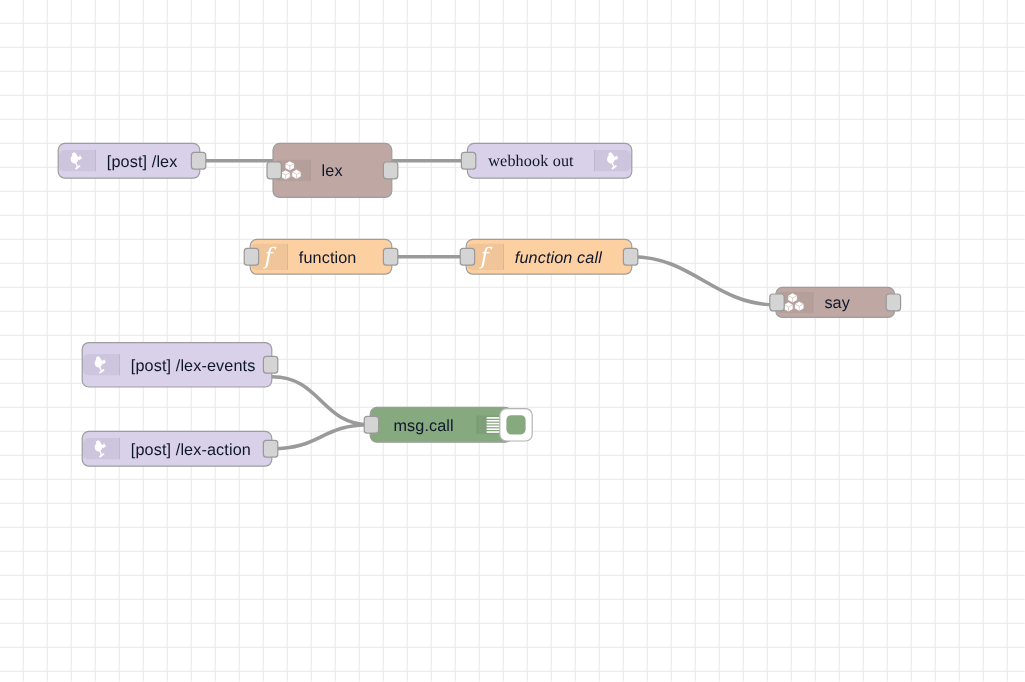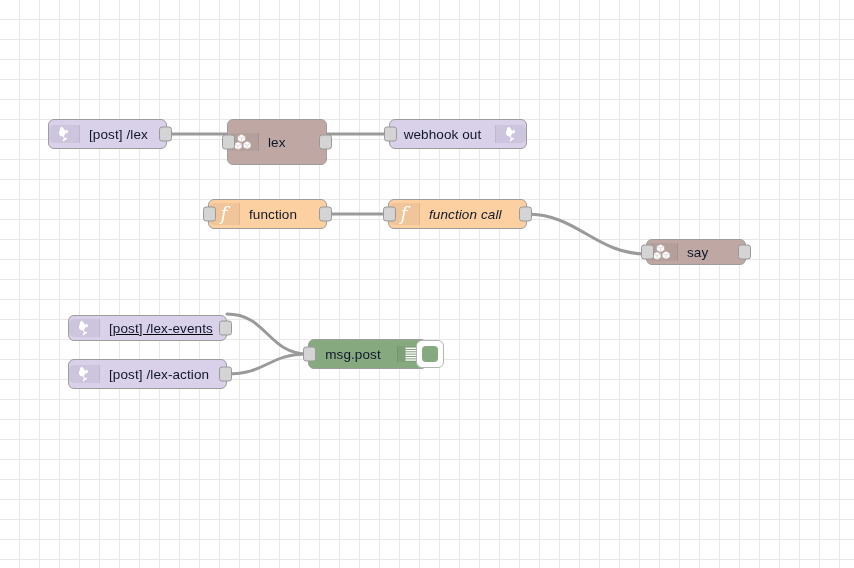--- a/index.html
+++ b/index.html
@@ -180,21 +180,21 @@
                 <path d="M1.2 14.4 L6.4 17.0 L11.6 14.4 M6.4 17.0 L6.4 22.5"></path>
                 <path d="M13.2 13.7 L18.4 16.3 L23.6 13.7 M18.4 16.3 L18.4 21.8"></path>
               </g>
             </svg>
           </div>
           <div class="label">lex</div>
         </div>
         <div class="port in"></div>
         <div class="port out"></div>
       </div>
-      <div class="node" style="left: 389px; top: 119px; width: 138px; height: 30px; background: rgb(217, 208, 233);">
+      <div class="node" style="left: 389px; top: 119px; width: 138px; height: 30px; background: rgb(217, 208, 233); font-family: Liberation Serif, serif;">
         <div class="body">
           <div class="label center">webhook out</div>
           <div class="icon-box right">
             <svg class="gly" width="18" height="18" viewBox="0 0 24 24" aria-hidden="true">
               <g fill="#ffffff">
                 <path d="M9.4 2.1 L11.2 5.4 L8.2 7.6 L6.4 4.3 Z"></path>
                 <path d="M15.9 6.0 L17.7 9.3 L14.7 11.5 L12.9 8.2 Z"></path>
                 <path d="M10.4 3.2 C6.3 5.6 4.4 9.0 5.6 12.2 C6.3 14.1 8.1 15.2 10.2 15.0 L12.0 18.6 L10.0 20.2 L11.0 21.9 L16.2 18.3 L15.1 16.7 L13.1 17.8 L11.6 14.3 C13.4 13.1 14.3 11.0 13.9 9.0 C13.6 7.4 12.3 5.6 10.4 3.2 Z"></path>
               </g>
             </svg>
@@ -240,21 +240,21 @@
                 <path d="M1.2 14.4 L6.4 17.0 L11.6 14.4 M6.4 17.0 L6.4 22.5"></path>
                 <path d="M13.2 13.7 L18.4 16.3 L23.6 13.7 M18.4 16.3 L18.4 21.8"></path>
               </g>
             </svg>
           </div>
           <div class="label">say</div>
         </div>
         <div class="port in"></div>
         <div class="port out"></div>
       </div>
-      <div class="node" style="left: 68px; top: 315px; width: 159px; height: 26px; background: rgb(217, 208, 233); text-decoration: underline;">
+      <div class="node" style="left: 68px; top: 285px; width: 159px; height: 38px; background: rgb(217, 208, 233);">
         <div class="body">
           <div class="icon-box">
             <svg class="gly" width="18" height="18" viewBox="0 0 24 24" aria-hidden="true">
               <g fill="#ffffff">
                 <path d="M9.4 2.1 L11.2 5.4 L8.2 7.6 L6.4 4.3 Z"></path>
                 <path d="M15.9 6.0 L17.7 9.3 L14.7 11.5 L12.9 8.2 Z"></path>
                 <path d="M10.4 3.2 C6.3 5.6 4.4 9.0 5.6 12.2 C6.3 14.1 8.1 15.2 10.2 15.0 L12.0 18.6 L10.0 20.2 L11.0 21.9 L16.2 18.3 L15.1 16.7 L13.1 17.8 L11.6 14.3 C13.4 13.1 14.3 11.0 13.9 9.0 C13.6 7.4 12.3 5.6 10.4 3.2 Z"></path>
               </g>
             </svg>
           </div>
@@ -272,21 +272,21 @@
                 <path d="M10.4 3.2 C6.3 5.6 4.4 9.0 5.6 12.2 C6.3 14.1 8.1 15.2 10.2 15.0 L12.0 18.6 L10.0 20.2 L11.0 21.9 L16.2 18.3 L15.1 16.7 L13.1 17.8 L11.6 14.3 C13.4 13.1 14.3 11.0 13.9 9.0 C13.6 7.4 12.3 5.6 10.4 3.2 Z"></path>
               </g>
             </svg>
           </div>
           <div class="label">[post] /lex-action</div>
         </div>
         <div class="port out"></div>
       </div>
       <div class="node" style="left: 308px; top: 339px; width: 119px; height: 30px; background: rgb(135, 169, 128);">
         <div class="body">
-          <div class="label center">msg.post</div>
+          <div class="label center">msg.call</div>
           <div class="debug-icon-box">
             <svg class="gly" width="16" height="16" viewBox="0 0 16 16" aria-hidden="true">
               <rect x="1.5" y="1.6" width="13" height="1.35" fill="#ffffff"></rect>
               <rect x="1.5" y="3.95" width="13" height="1.35" fill="#ffffff"></rect>
               <rect x="1.5" y="6.300000000000001" width="13" height="1.35" fill="#ffffff"></rect>
               <rect x="1.5" y="8.65" width="13" height="1.35" fill="#ffffff"></rect>
               <rect x="1.5" y="11" width="13" height="1.35" fill="#ffffff"></rect>
               <rect x="1.5" y="13.35" width="13" height="1.35" fill="#ffffff"></rect>
             </svg>
           </div>

